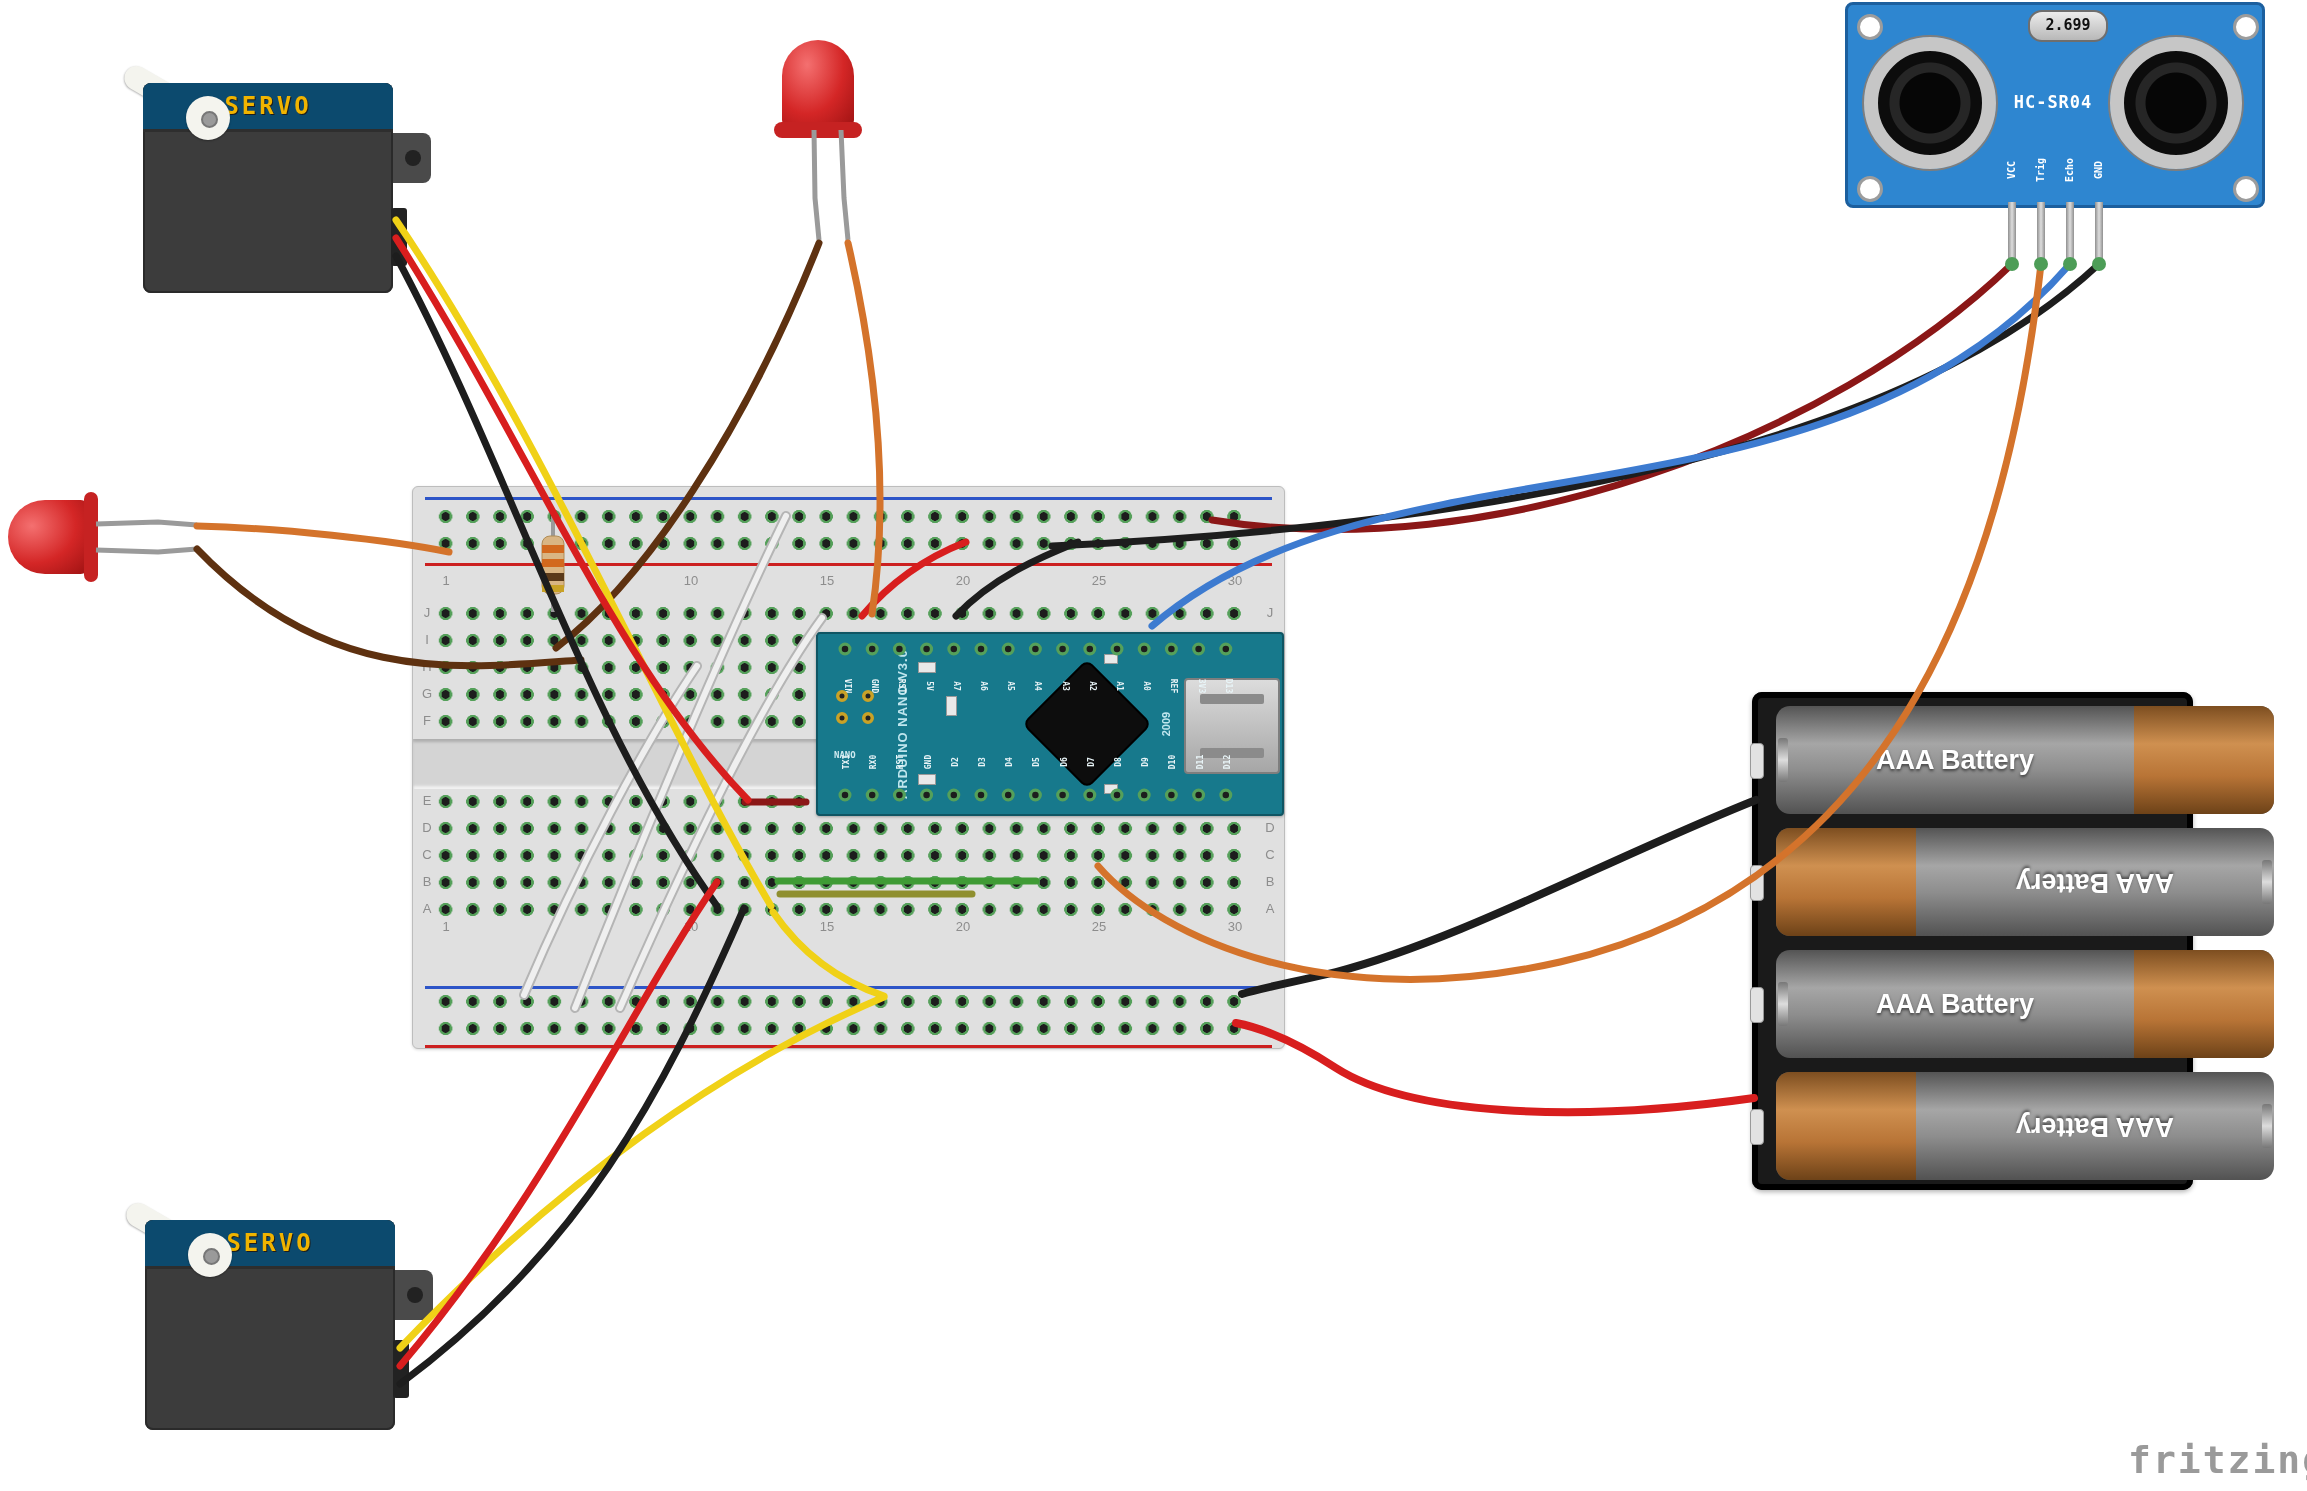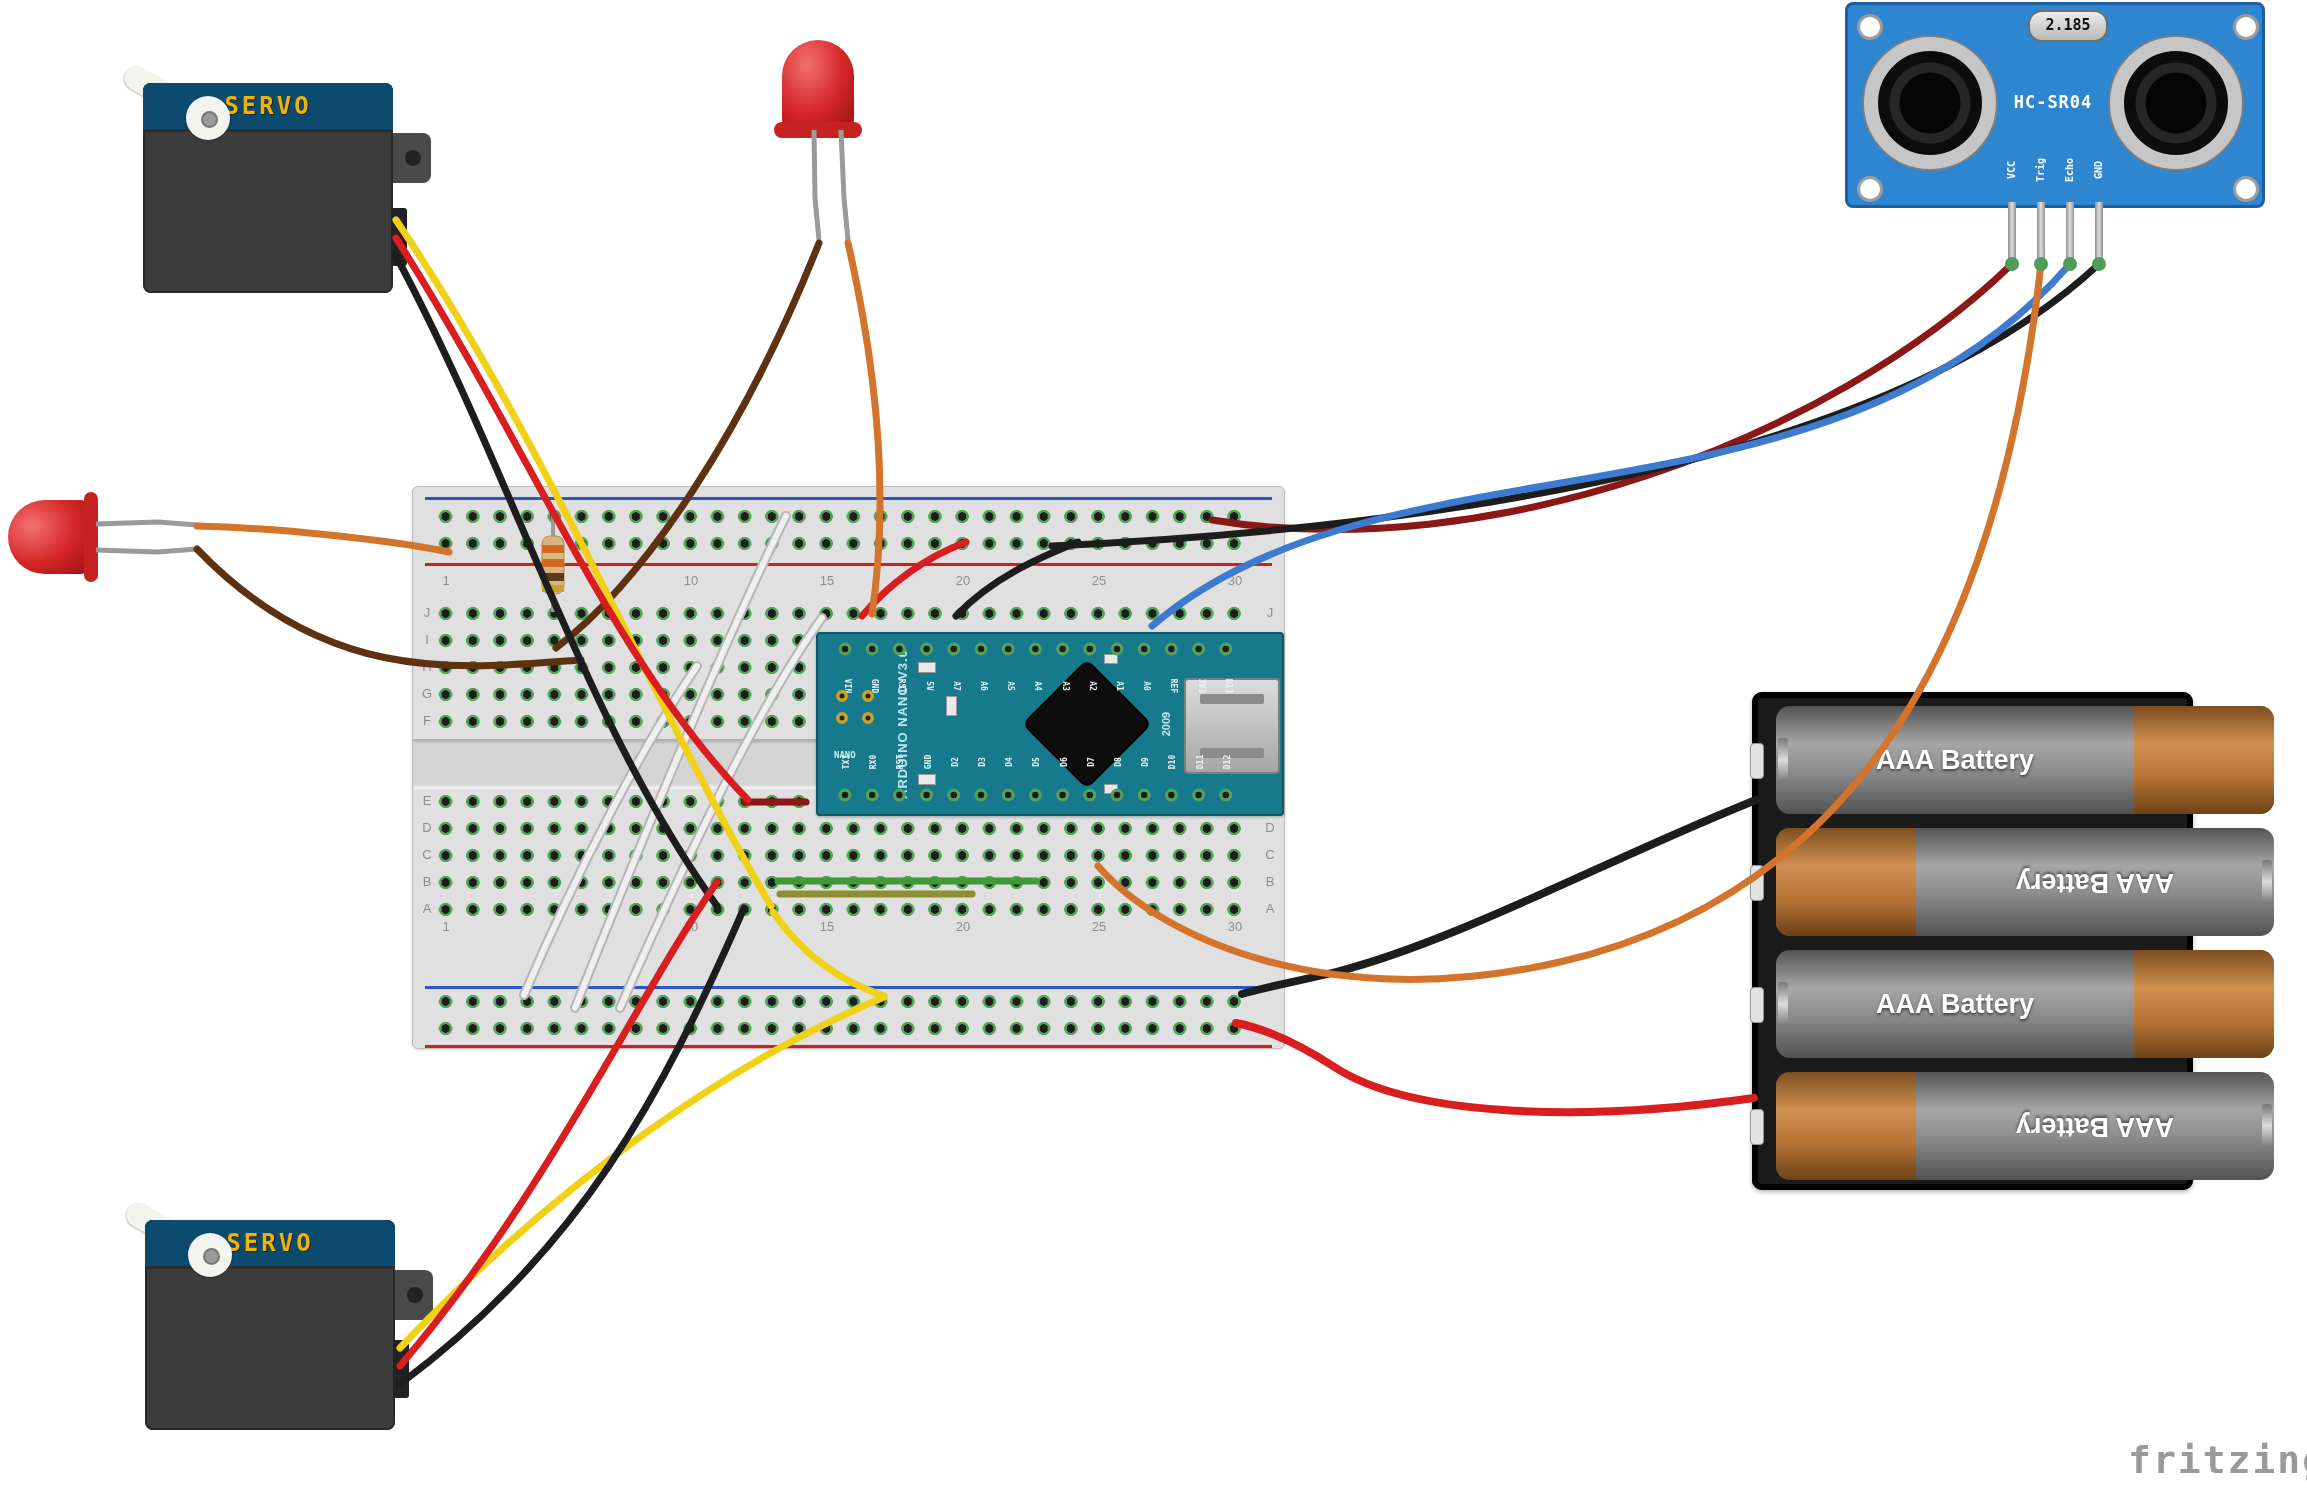--- a/index.html
+++ b/index.html
@@ -201,21 +201,21 @@
   </div>
 
   <div class="abs" style="left:1845px;top:2px;width:420px;height:206px">
     <div class="sr04-board"></div>
     <div class="sr04-holecorner" style="left:12px;top:12px"></div>
     <div class="sr04-holecorner" style="left:388px;top:12px"></div>
     <div class="sr04-holecorner" style="left:12px;top:174px"></div>
     <div class="sr04-holecorner" style="left:388px;top:174px"></div>
     <div class="transducer" style="left:19px;top:35px"></div>
     <div class="transducer" style="left:265px;top:35px"></div>
-    <div class="crystal" style="left:183px;top:8px;width:76px;height:28px">2.185</div>
+    <div class="crystal" style="left:183px;top:8px;width:76px;height:28px">2.699</div>
     <div class="sr04-name" style="left:128px;top:90px;width:160px">HC-SR04</div>
     <div class="sr04-pin" style="left:163px;top:200px;height:62px"></div>
     <div class="sr04-pin" style="left:192px;top:200px;height:62px"></div>
     <div class="sr04-pin" style="left:221px;top:200px;height:62px"></div>
     <div class="sr04-pin" style="left:250px;top:200px;height:62px"></div>
     <div class="sr04-pinlabel" style="left:144px;top:162px">VCC</div>
     <div class="sr04-pinlabel" style="left:173px;top:162px">Trig</div>
     <div class="sr04-pinlabel" style="left:202px;top:162px">Echo</div>
     <div class="sr04-pinlabel" style="left:231px;top:162px">GND</div>
   </div>

